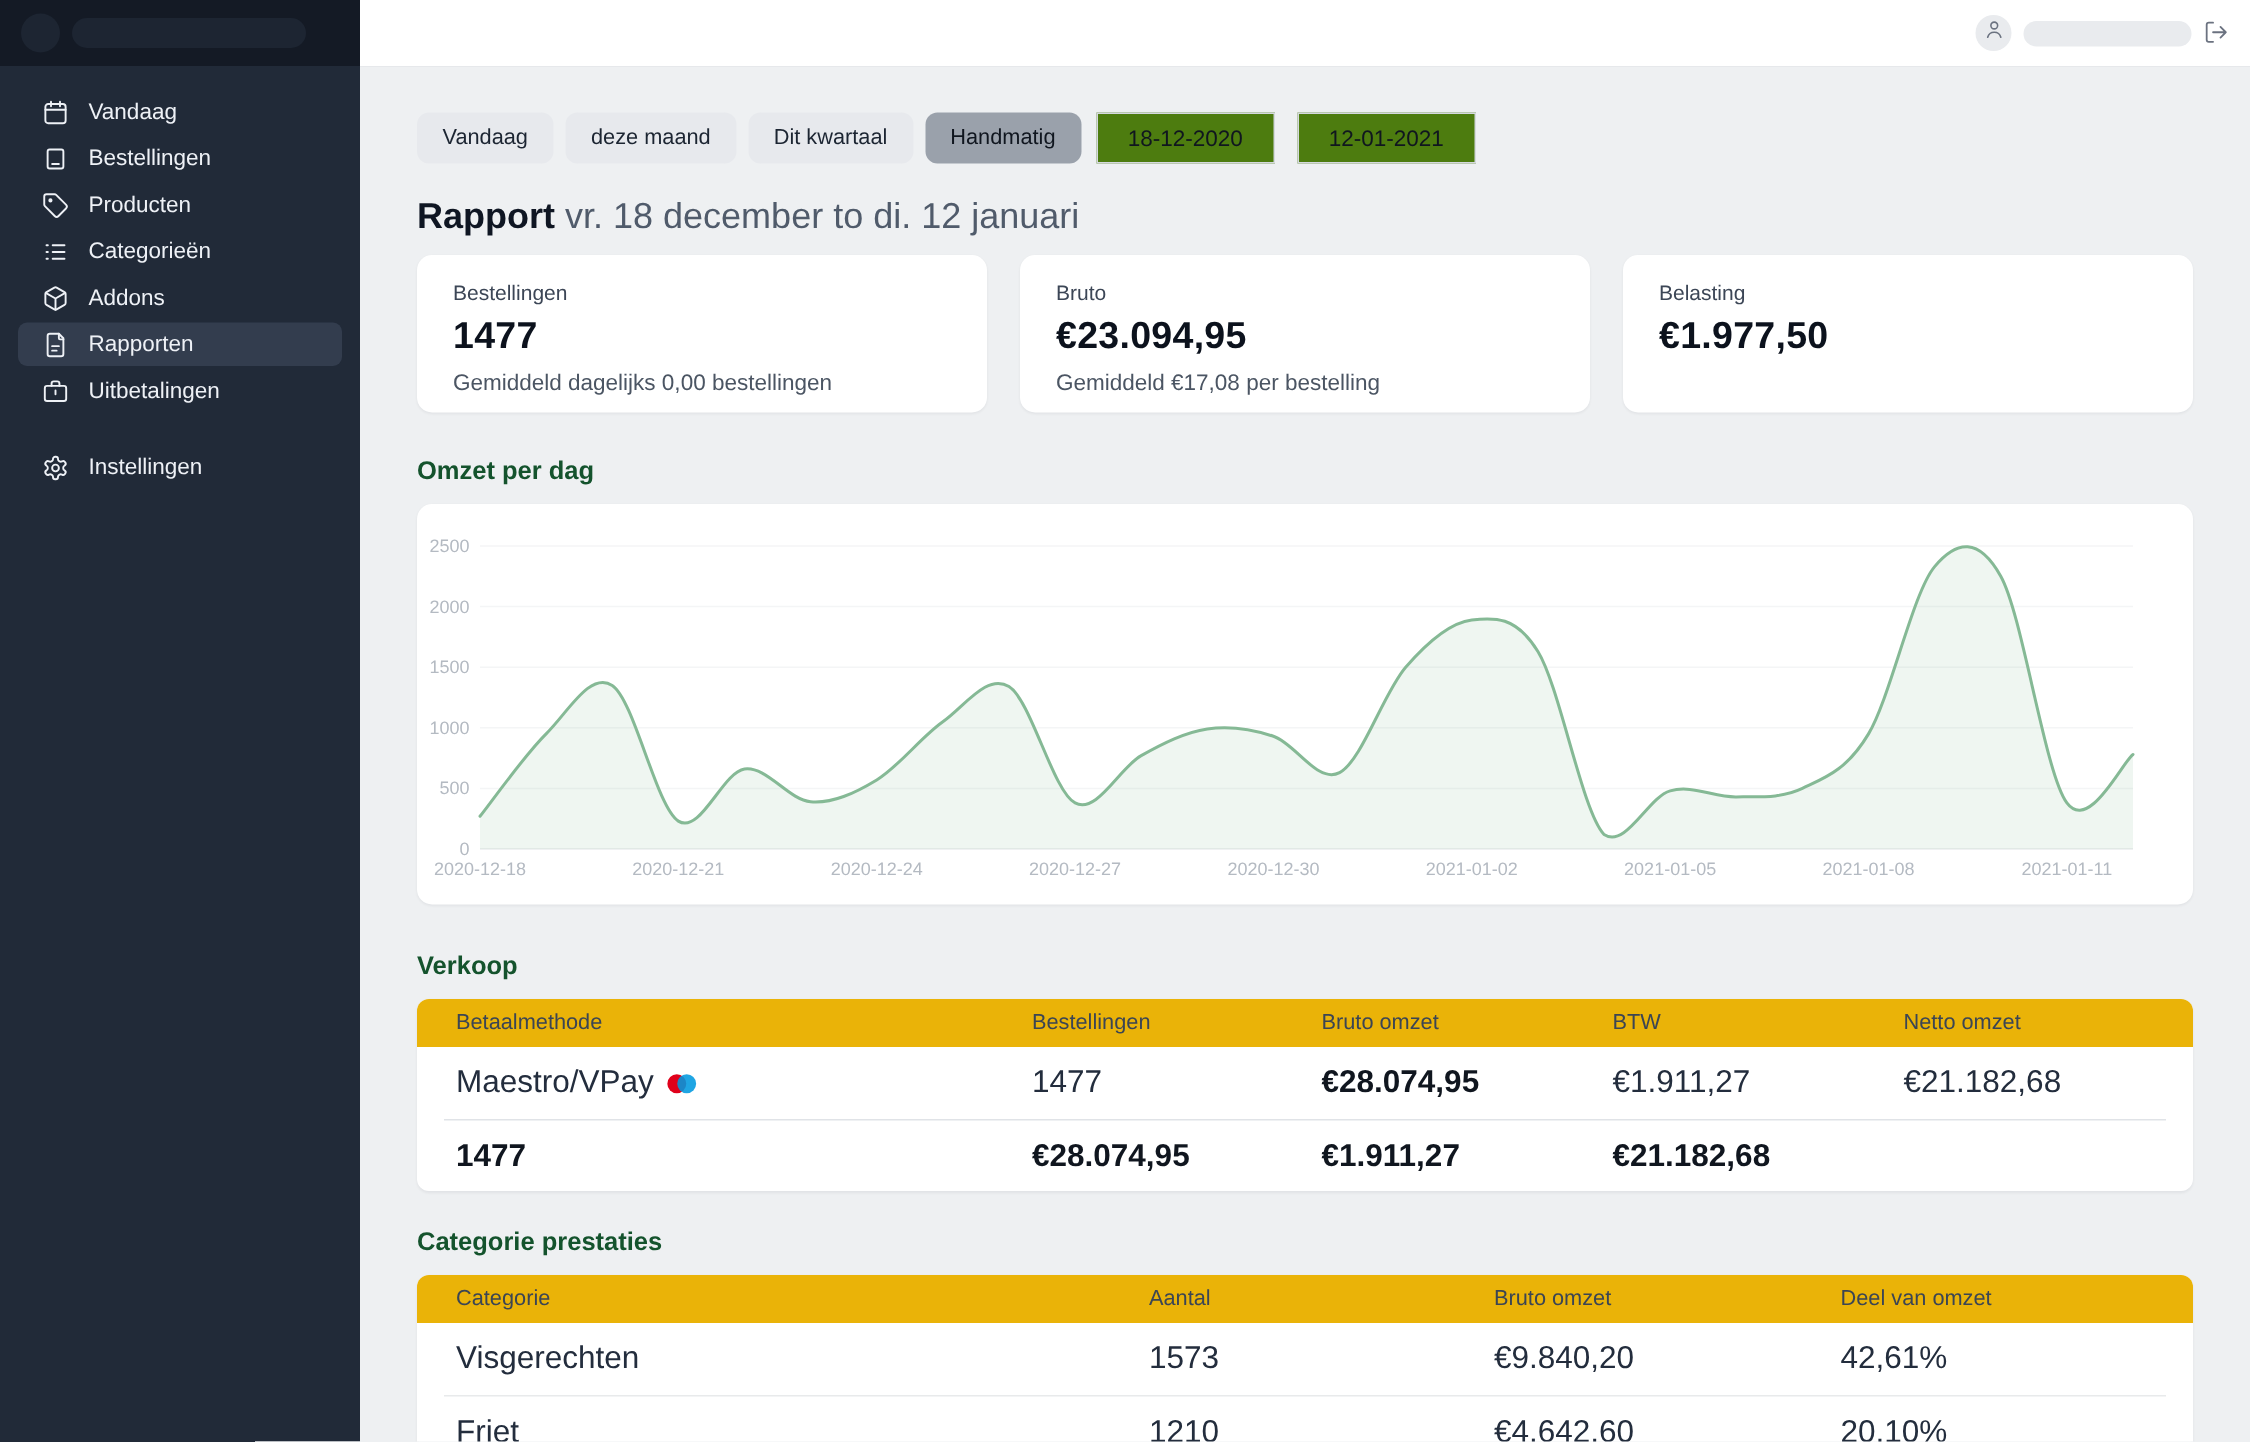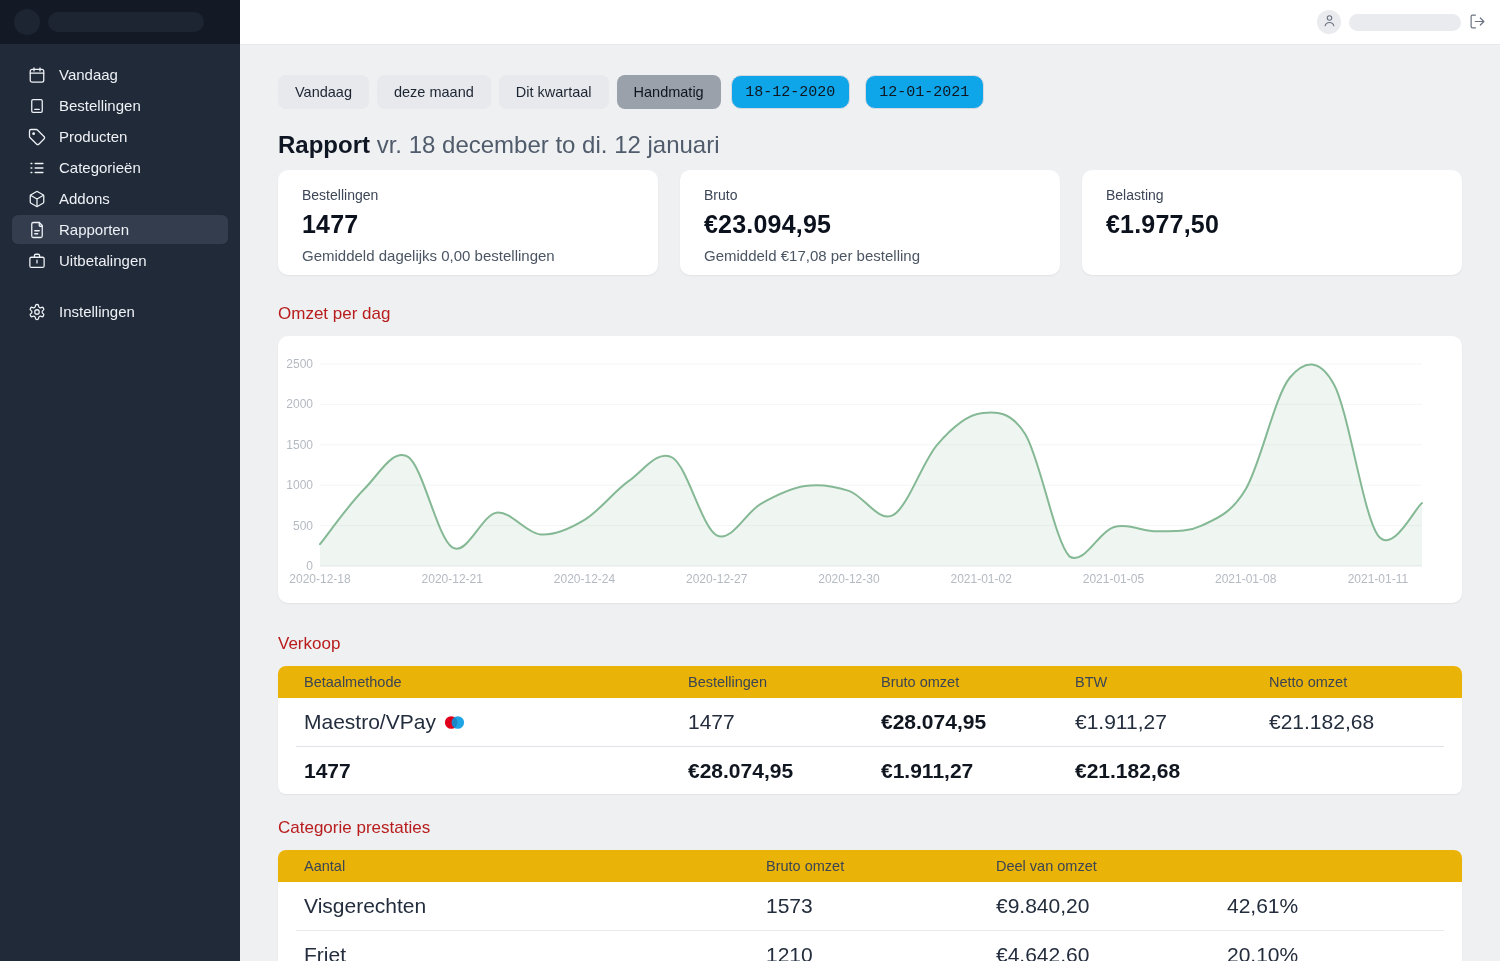--- a/index.html
+++ b/index.html
@@ -29,36 +29,36 @@
   .tb-avatar svg { width:15px; height:15px; }
   .tb-name-pill { width:112px; height:17px; border-radius:9px; background:#e9ebee; }
   .tb-logout { width:18px; height:18px; color:#6b7280; display:flex; cursor:pointer; }
   .tb-logout svg { width:17px; height:17px; }
   .content { padding:0 38px; }
   
   .filters { margin-top:30px; display:flex; align-items:center; gap:8px; }
   .filter-btn { height:34px; padding:0 17px; border:none; border-radius:8px; background:#e7e9ed; color:#1c2532;
     font-family:inherit; font-size:14.5px; font-weight:500; cursor:pointer; }
   .filter-btn.selected { background:#9aa1ab; color:#10161f; }
-  .date-input { height:34px; width:119px; border:1px solid #d5d9df; border-radius:10px; background:#0ea5e9;
-    font-family:Liberation Mono, monospace; font-size:15px; color:#10161f; text-align:center; }
+  .date-input { height:34px; width:119px; border:1px solid #d5d9df; border-radius:0; background:#4d7c0f;
+    font-family:Liberation Sans, sans-serif; font-size:15px; color:#10161f; text-align:center; }
   .date-input:first-of-type { margin-left:2px; }
   .date-input:last-of-type { margin-left:7px; }
   
   .page-title { margin-top:21px; font-size:24px; line-height:30px; }
   .page-title .t-bold { font-weight:700; color:#0f1623; }
   .page-title .t-sub { font-weight:400; color:#505b6b; }
   
   .stats { margin-top:10px; display:grid; grid-template-columns:repeat(3,1fr); gap:22px; }
   .stat-card { background:#fff; border-radius:10px; box-shadow:0 1px 2px rgba(16,24,40,.06); height:105px; padding:17px 24px; }
   .stat-label { font-size:14px; color:#3c4656; font-weight:500; }
   .stat-value { margin-top:7px; font-size:25px; font-weight:700; color:#0c121d; letter-spacing:.2px; }
   .stat-sub { margin-top:8px; font-size:15px; color:#4b5563; }
   
-  .section-h { font-size:17px; font-weight:400; color:#b91c1c; }
+  .section-h { font-size:17px; font-weight:700; color:#14532d; }
   .h-chart { margin-top:29px; }
   .h-verkoop { margin-top:31px; }
   .h-cat { margin-top:24px; }
   
   .chart-card { margin-top:12px; background:#fff; border-radius:10px; box-shadow:0 1px 2px rgba(16,24,40,.06); height:267px; }
   .chart-svg { display:block; width:1184px; height:267px; overflow:visible; }
   .chart-svg text { font-family:"Liberation Sans",sans-serif; font-size:12px; fill:#b4bac2; }
   
   .table-card { margin-top:12px; background:#fff; border-radius:8px; box-shadow:0 1px 2px rgba(16,24,40,.06); overflow:hidden; }
   .trow { display:grid; align-items:center; }
@@ -266,20 +266,21 @@
           <div class="tcell">1477</div>
           <div class="tcell">€28.074,95</div>
           <div class="tcell">€1.911,27</div>
           <div class="tcell">€21.182,68</div>
         </div>
       </div>
 
     <h2 class="section-h h-cat">Categorie prestaties</h2>
     <div class="table-card" id="categorie-table">
         <div class="trow thead grid4">
+          <div class="tcell th">Categorie</div>
           <div class="tcell th">Aantal</div>
           <div class="tcell th">Bruto omzet</div>
           <div class="tcell th">Deel van omzet</div>
         </div>
         <div class="trow tbody-row grid4">
           <div class="tcell">Visgerechten</div>
           <div class="tcell">1573</div>
           <div class="tcell">€9.840,20</div>
           <div class="tcell">42,61%</div>
         </div>

